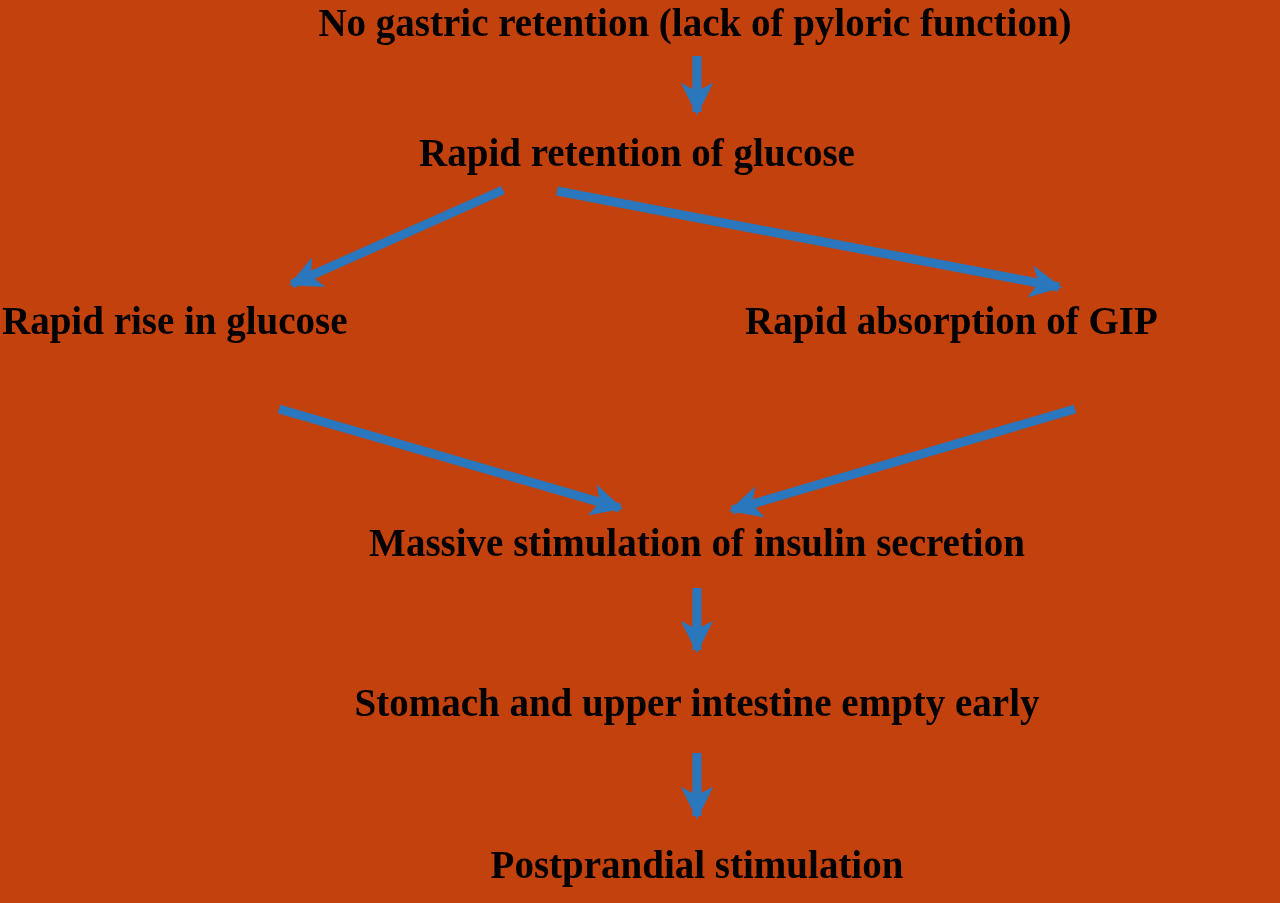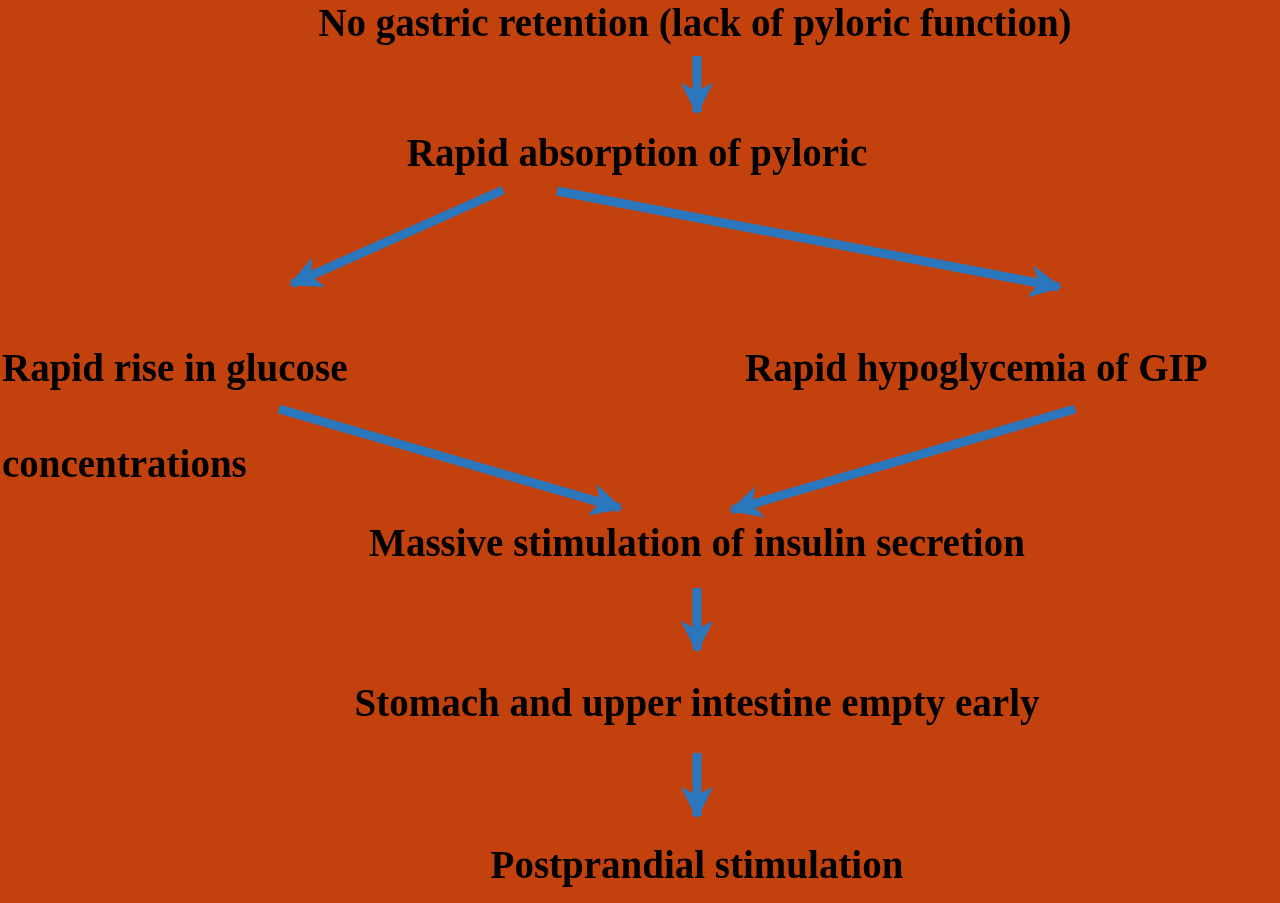--- a/index.html
+++ b/index.html
@@ -30,21 +30,20 @@
     font-size: 39px;
     line-height: 49px;
     white-space: nowrap;
   }
   .node.centered {
     transform: translateX(-50%);
     text-align: center;
   }
   .node .line {
     display: block;
-    margin-top: 47px;
   }
 </style>
 </head>
 <body>
 
 <div class="canvas">
 
   <svg class="arrow-layer" viewBox="0 0 1280 903" xmlns="http://www.w3.org/2000/svg" aria-hidden="true">
     <defs>
       <marker id="ah" viewBox="0 0 10 10" refX="9" refY="5" markerWidth="3.6" markerHeight="3.6" markerUnits="strokeWidth" orient="auto">
@@ -57,29 +56,28 @@
       <line x1="557" y1="191" x2="1059" y2="287" marker-end="url(#ah)"></line>
       <line x1="279" y1="409" x2="620" y2="508" marker-end="url(#ah)"></line>
       <line x1="1075" y1="409" x2="732" y2="510" marker-end="url(#ah)"></line>
       <line x1="697" y1="588" x2="697" y2="650" marker-end="url(#ah)"></line>
       <line x1="697" y1="753" x2="697" y2="816" marker-end="url(#ah)"></line>
     </g>
   </svg>
 
   <div class="node centered" style="left:695px; top:-2px;">No gastric retention (lack of pyloric function)</div>
 
-  <div class="node centered" style="left:637px; top:128px;">Rapid absorption of pyloric</div>
+  <div class="node centered" style="left:637px; top:128px;">Rapid retention of glucose</div>
 
   <div class="node" style="left:2px; top:296px;">
     <span class="line">Rapid rise in glucose</span>
-    <span class="line">concentrations</span>
   </div>
 
   <div class="node" style="left:745px; top:296px;">
-    <span class="line">Rapid hypoglycemia of GIP</span>
+    <span class="line">Rapid absorption of GIP</span>
   </div>
 
   <div class="node centered" style="left:697px; top:678px;">Stomach and upper intestine empty early</div>
 
   <div class="node centered" style="left:697px; top:518px;">Massive stimulation of insulin secretion</div>
 
   <div class="node centered" style="left:697px; top:840px;">Postprandial stimulation</div>
 
 </div>
 

